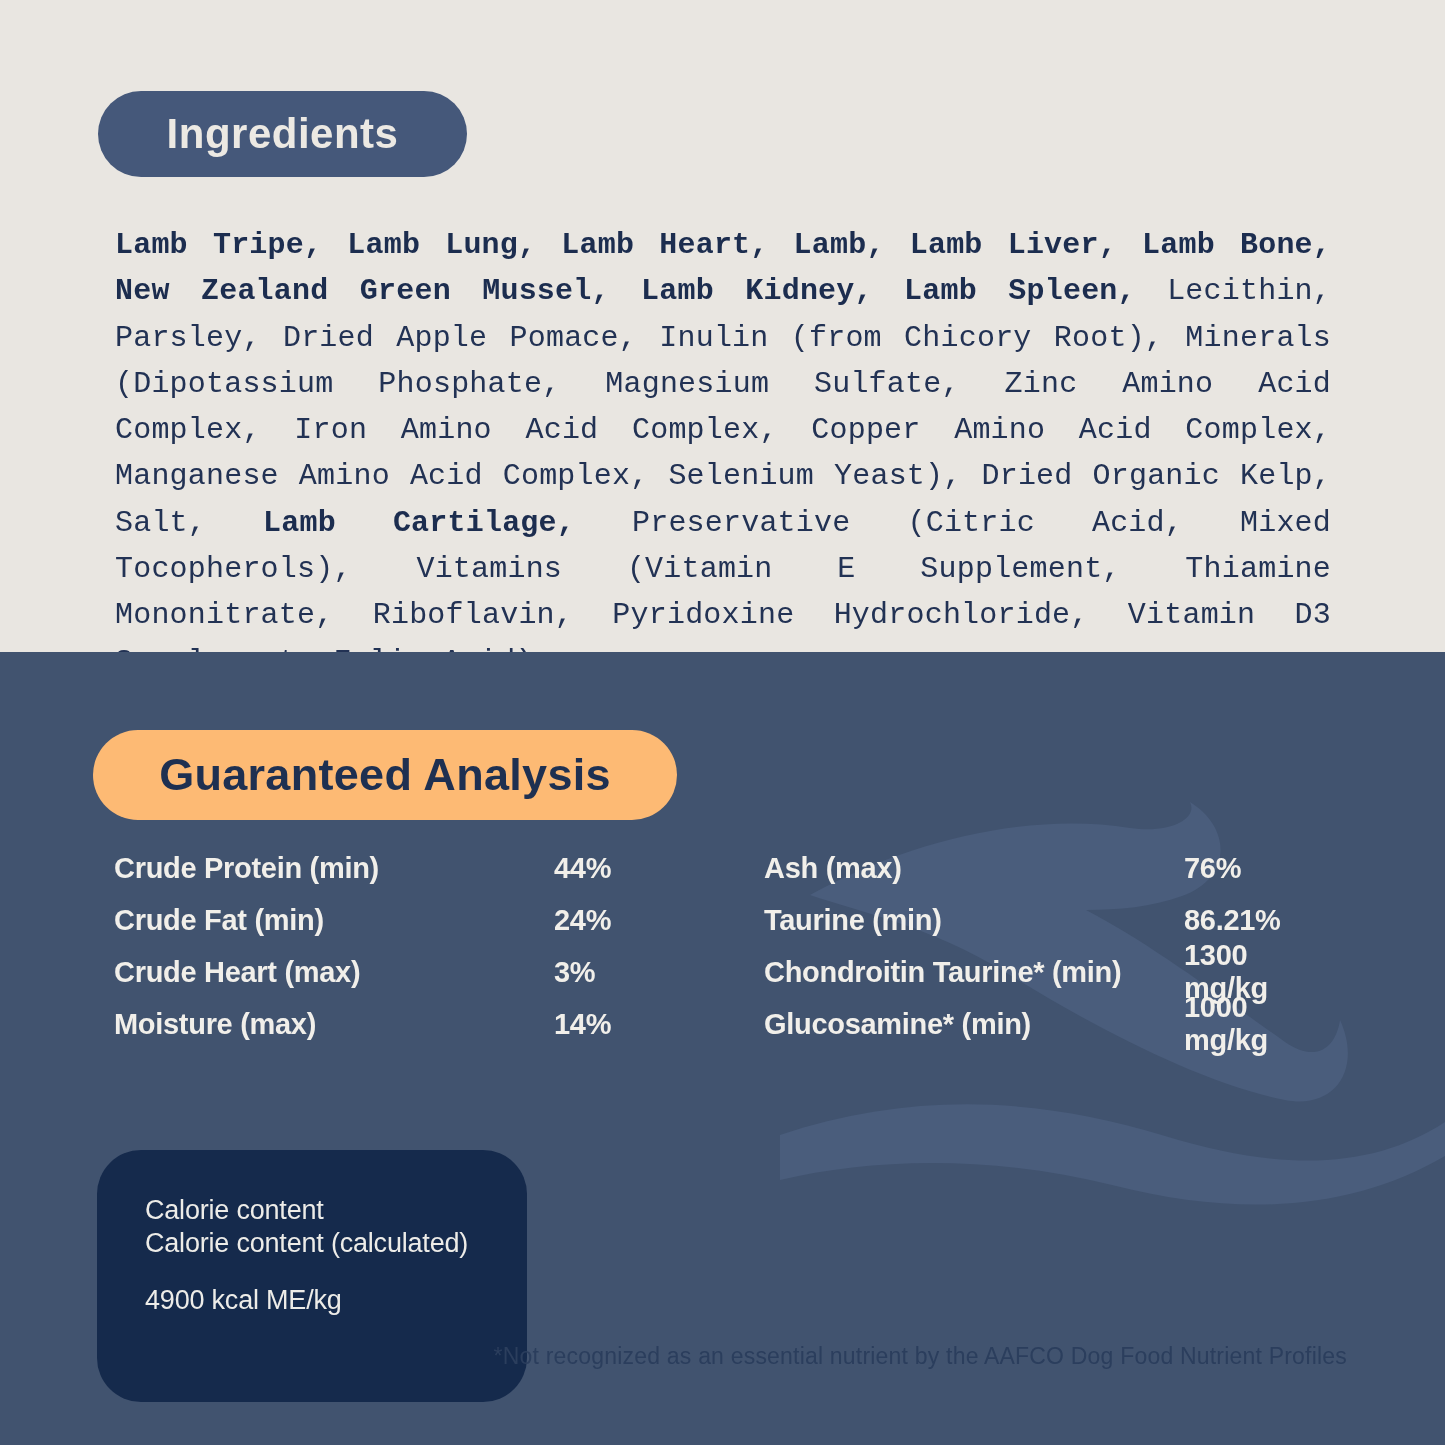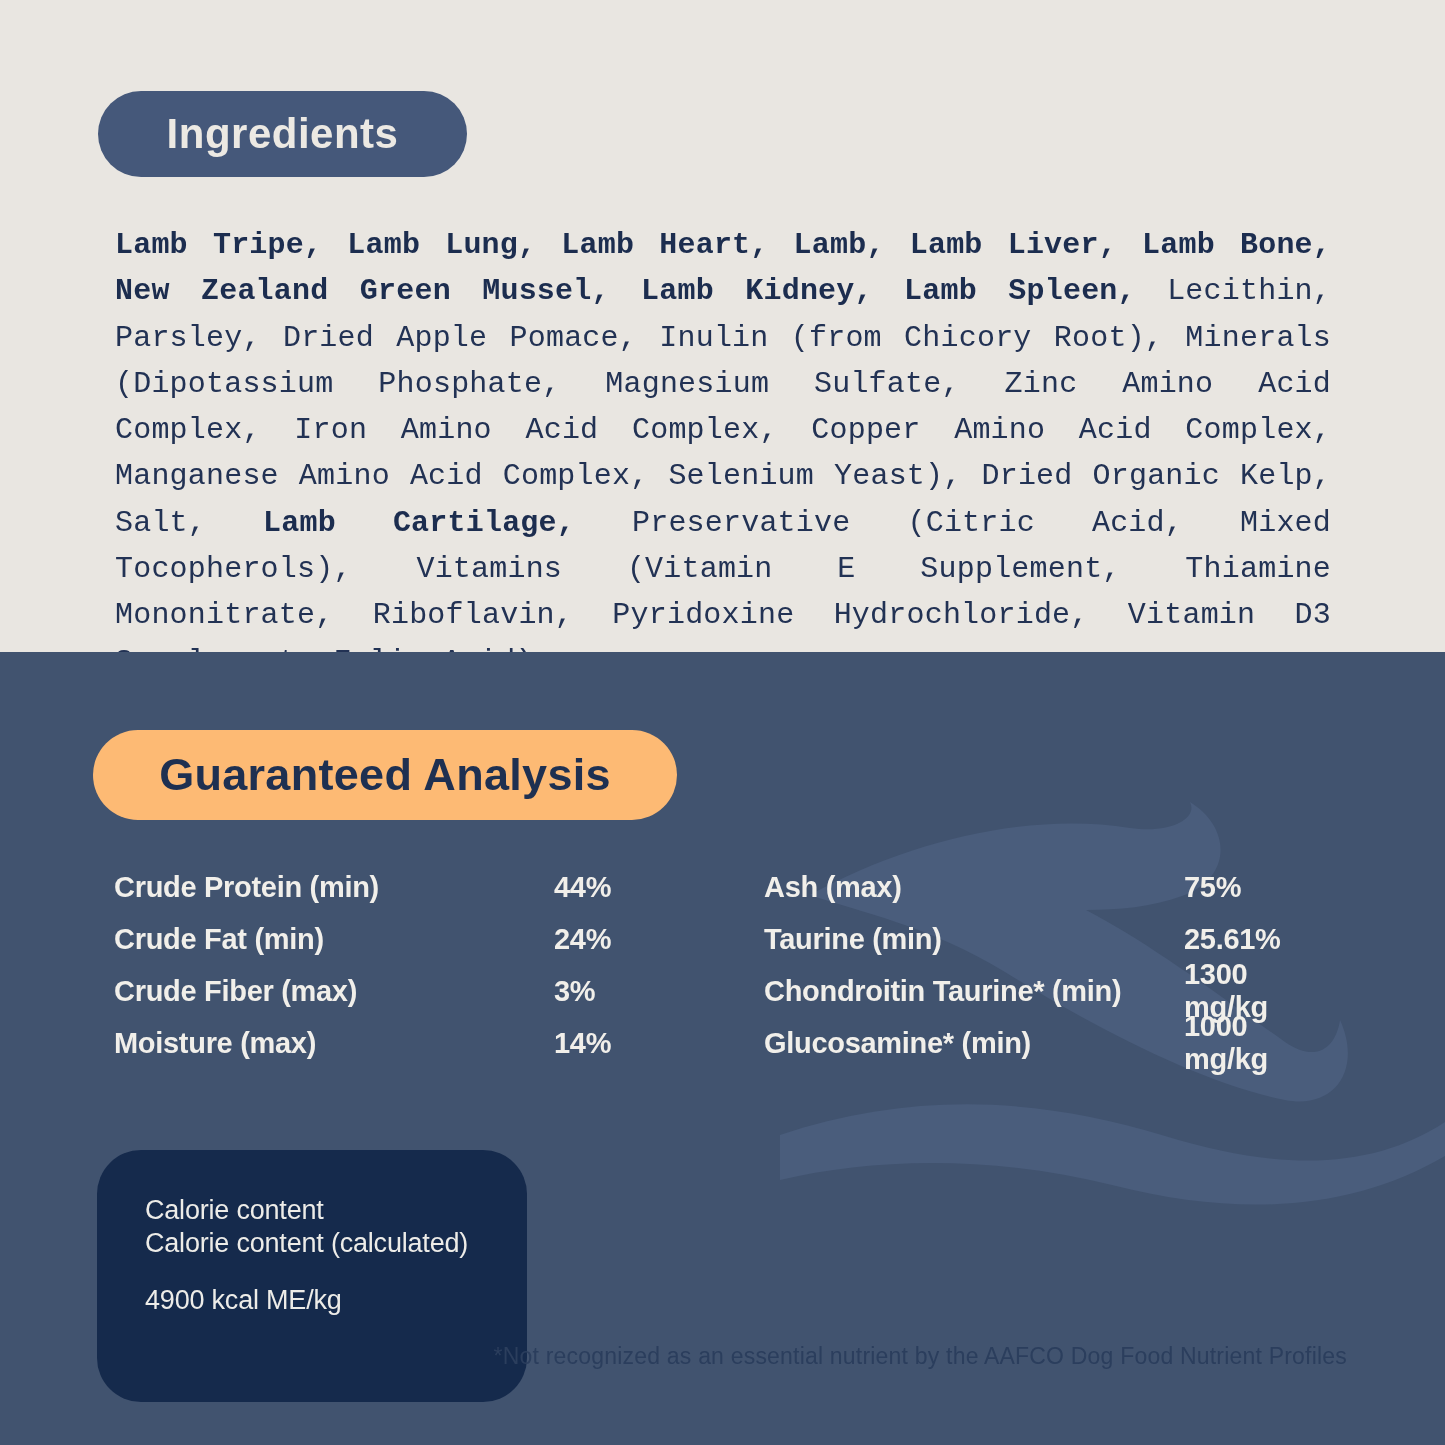--- a/index.html
+++ b/index.html
@@ -67,21 +67,21 @@
     left: 93px; top: 78px; 
     width: 584px; height: 90px;
     border-radius: 45px;
     background: #fdba74;
     color: #1e3051;
     font-size: 45px;
     letter-spacing: 0.3px;
   }
   .ga-grid {
     position: absolute;
-    left: 114px; top: 209px; 
+    left: 114px; top: 190px; 
     width: 1216px;
     display: grid;
     grid-template-columns: 440px 210px 420px 146px;
     grid-auto-rows: 52px;
     align-items: center;
     font-weight: 700;
     font-size: 29px;
     letter-spacing: -0.3px;
     color: #f1efea;
   }
@@ -143,28 +143,28 @@
     </svg>
 
     <div class="pill pill-light">
       <span>Guaranteed Analysis</span>
     </div>
 
     <div class="ga-grid">
       <span>Crude Protein (min)</span>
       <span>44%</span>
       <span>Ash (max)</span>
-      <span>75%</span>
+      <span>76%</span>
 
       <span>Crude Fat (min)</span>
       <span>24%</span>
       <span>Taurine (min)</span>
-      <span>25.61%</span>
+      <span>86.21%</span>
 
-      <span>Crude Fiber (max)</span>
+      <span>Crude Heart (max)</span>
       <span>3%</span>
       <span>Chondroitin Taurine* (min)</span>
       <span>1300 mg/kg</span>
 
       <span>Moisture (max)</span>
       <span>14%</span>
       <span>Glucosamine* (min)</span>
       <span>1000 mg/kg</span>
     </div>
 

